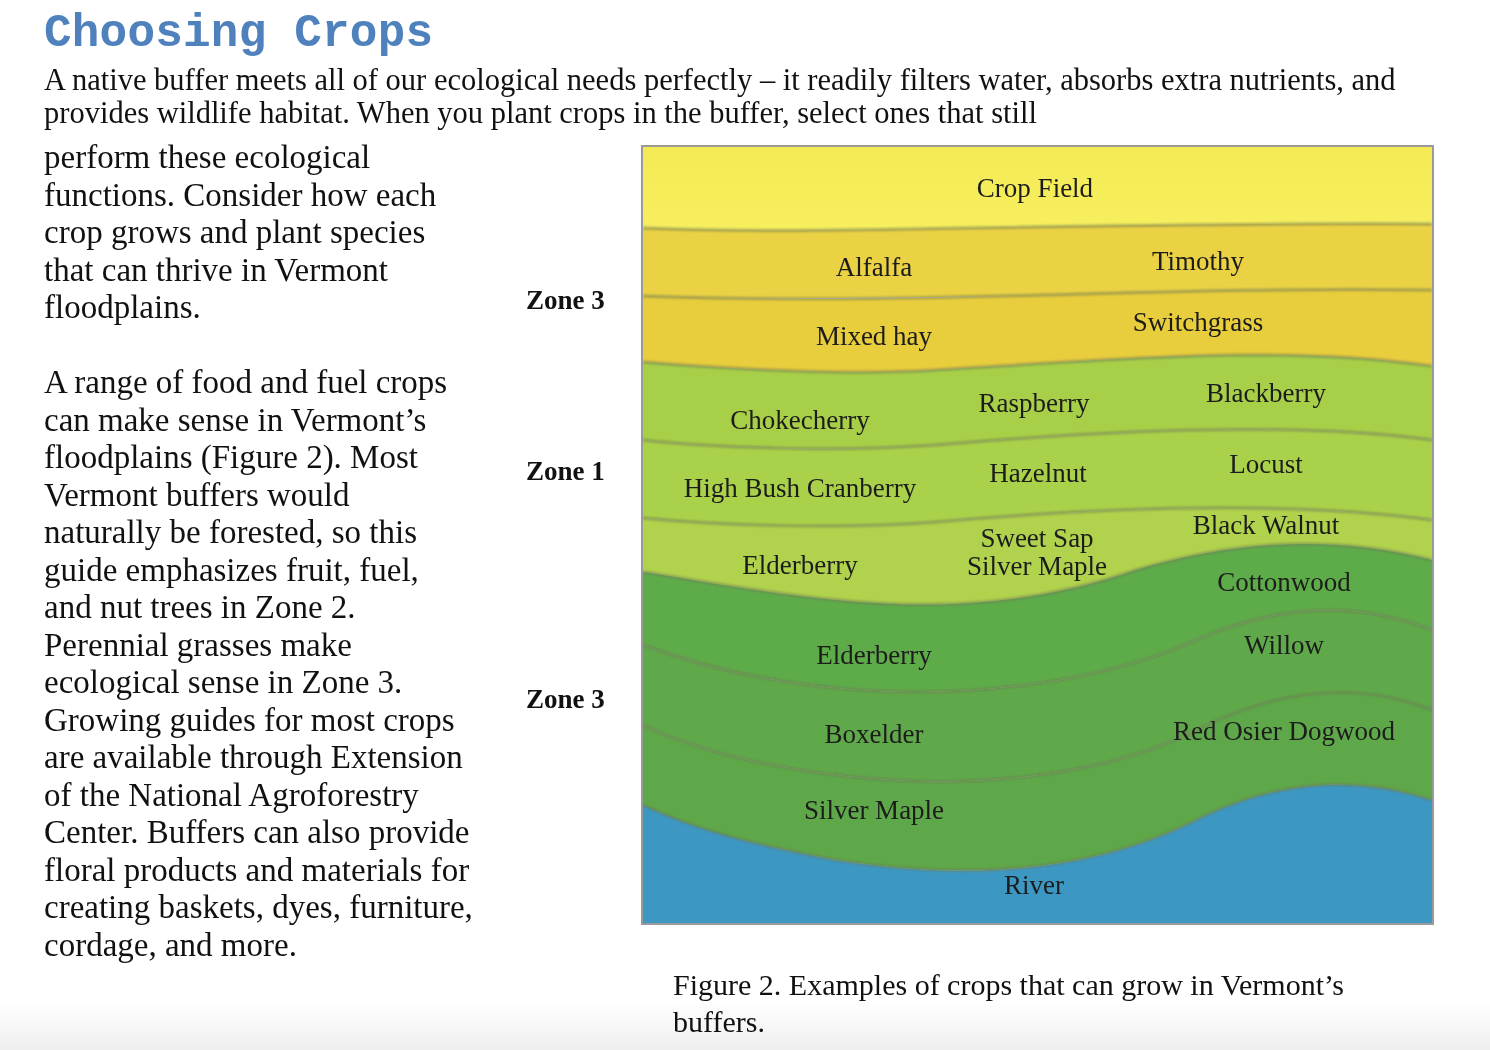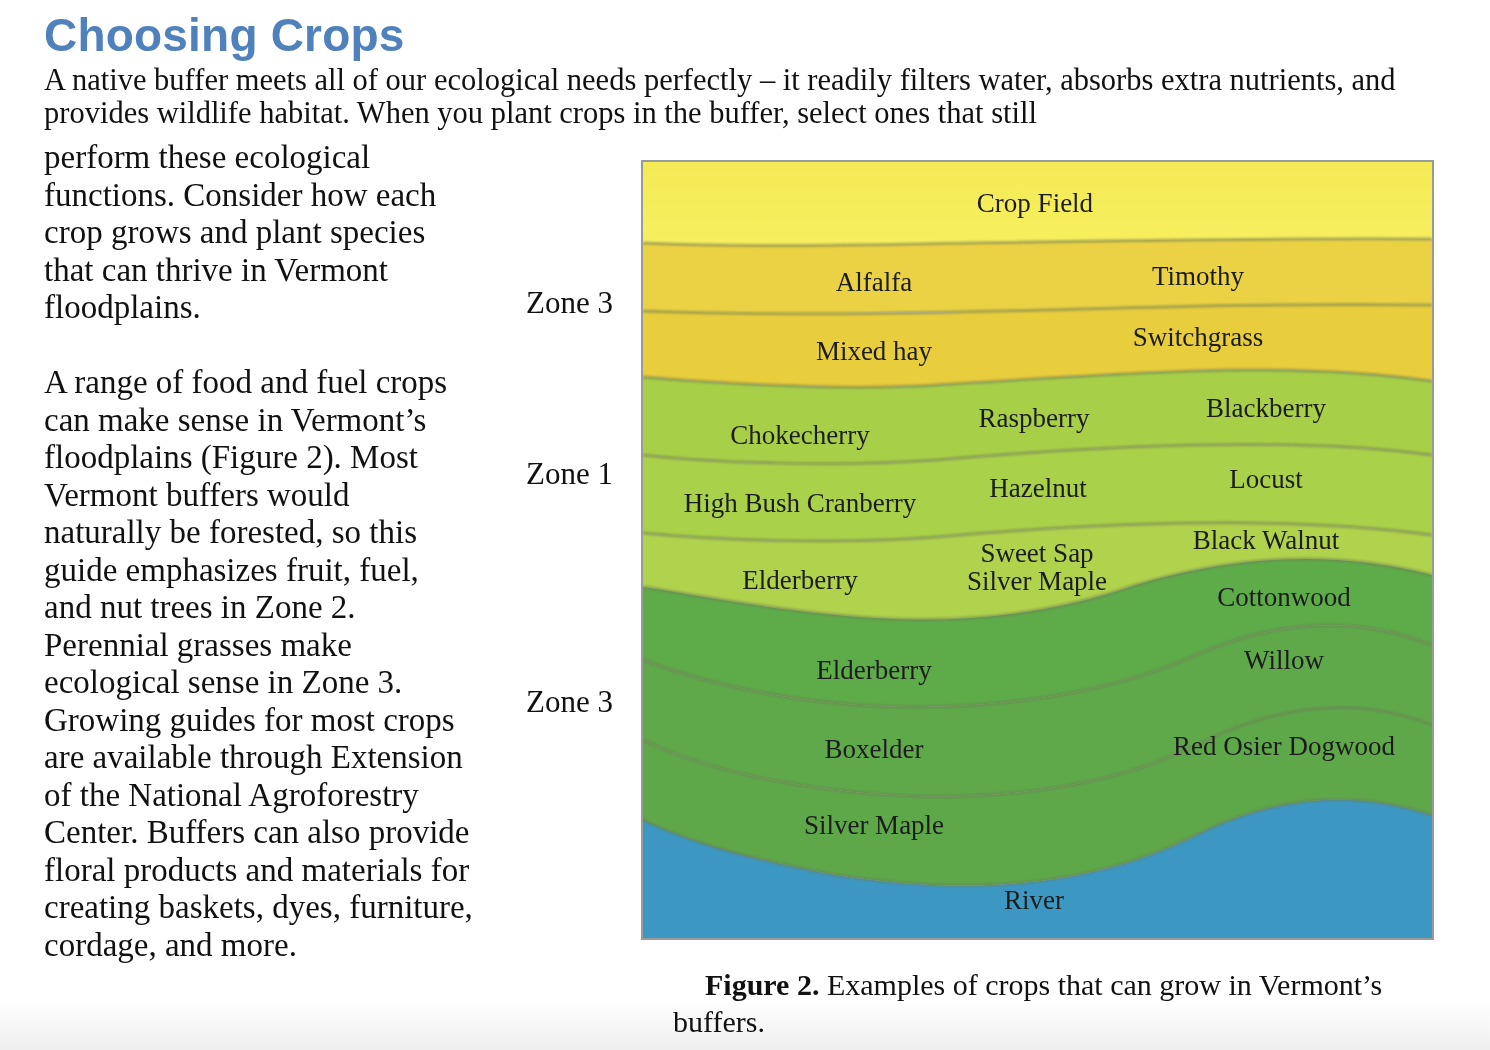--- a/index.html
+++ b/index.html
@@ -8,49 +8,49 @@
     background: #ffffff;
     font-family: "Liberation Serif", "DejaVu Serif", serif;
     color: #111;
   }
   .bottom-fade {
     position: absolute; left: 0; right: 0; top: 1000px; height: 50px;
     background: linear-gradient(#ffffff, #efefef);
   }
   .title {
     position: absolute; left: 44px; top: 8px; margin: 0;
-    font-family: Liberation Sans, sans-serif; font-weight: bold;
+    font-family: Liberation Mono, monospace; font-weight: bold;
     font-size: 46px; color: #4f81bd; letter-spacing: 0.2px;
   }
   .intro {
     position: absolute; left: 44px; top: 64px; width: 1420px; margin: 0;
     font-size: 30.5px; line-height: 33px; color: #111;
   }
   .side {
     position: absolute; left: 44px; top: 139px; width: 430px; margin: 0;
     font-size: 33px; line-height: 37.5px; color: #111;
   }
   .side p { margin: 0; }
   .side .gap { height: 37.5px; }
   .zone-label {
-    position: absolute; left: 526px; font-weight: normal; font-size: 31px;
+    position: absolute; left: 526px; font-weight: bold; font-size: 27px;
     color: #111;
   }
   .figure {
-    position: absolute; left: 636px; top: 155px; width: 804px; height: 790px;
+    position: absolute; left: 636px; top: 140px; width: 804px; height: 790px;
   }
   .figure svg { display: block; }
   .flabel {
     font-family: "Liberation Serif", serif; font-size: 27px; fill: #1c1c1c;
   }
   .caption {
     position: absolute; left: 673px; top: 966px; width: 720px; margin: 0;
     font-size: 30px; line-height: 37px; color: #111;
   }
-  .caption b { font-weight: bold; margin-left: 32px; }
+  .caption b { font-weight: normal; }
 </style>
 </head>
 <body>
 
 <div class="bottom-fade"></div>
 
 <h1 class="title">Choosing Crops</h1>
 
 <p class="intro">A native buffer meets all of our ecological needs perfectly – it readily filters water, absorbs extra nutrients, and provides wildlife habitat. When you plant crops in the buffer, select ones that still</p>
 

